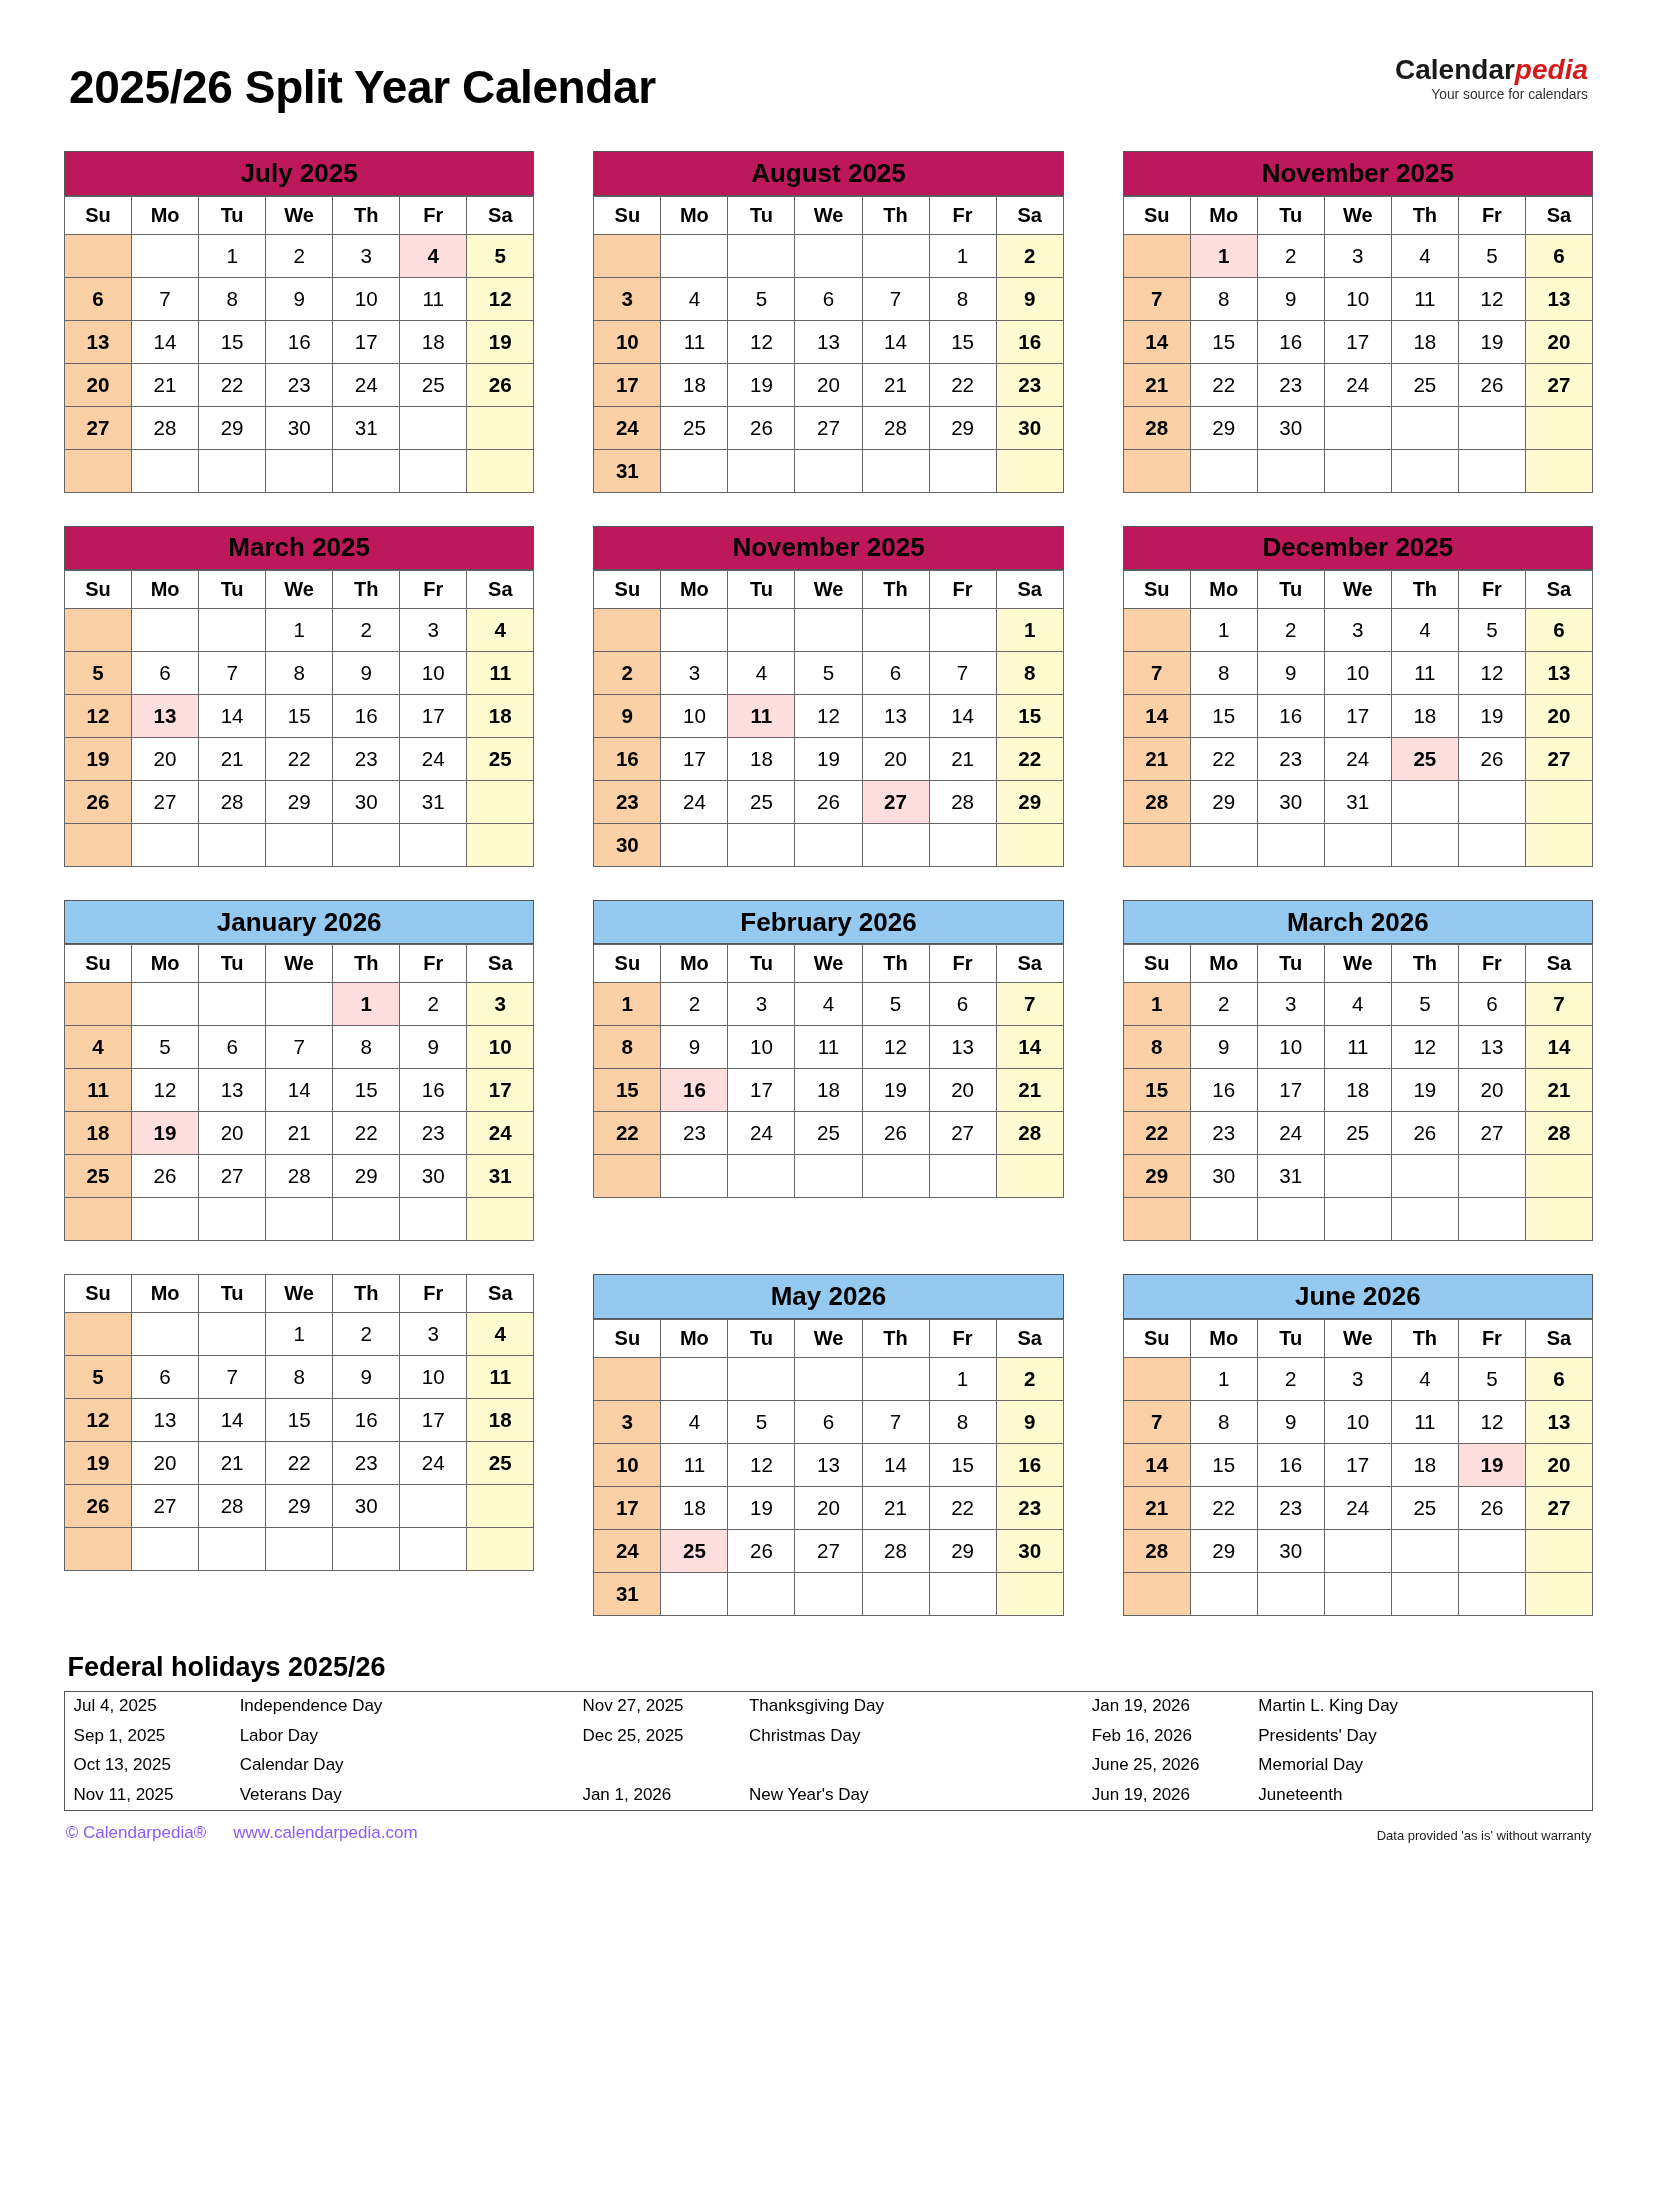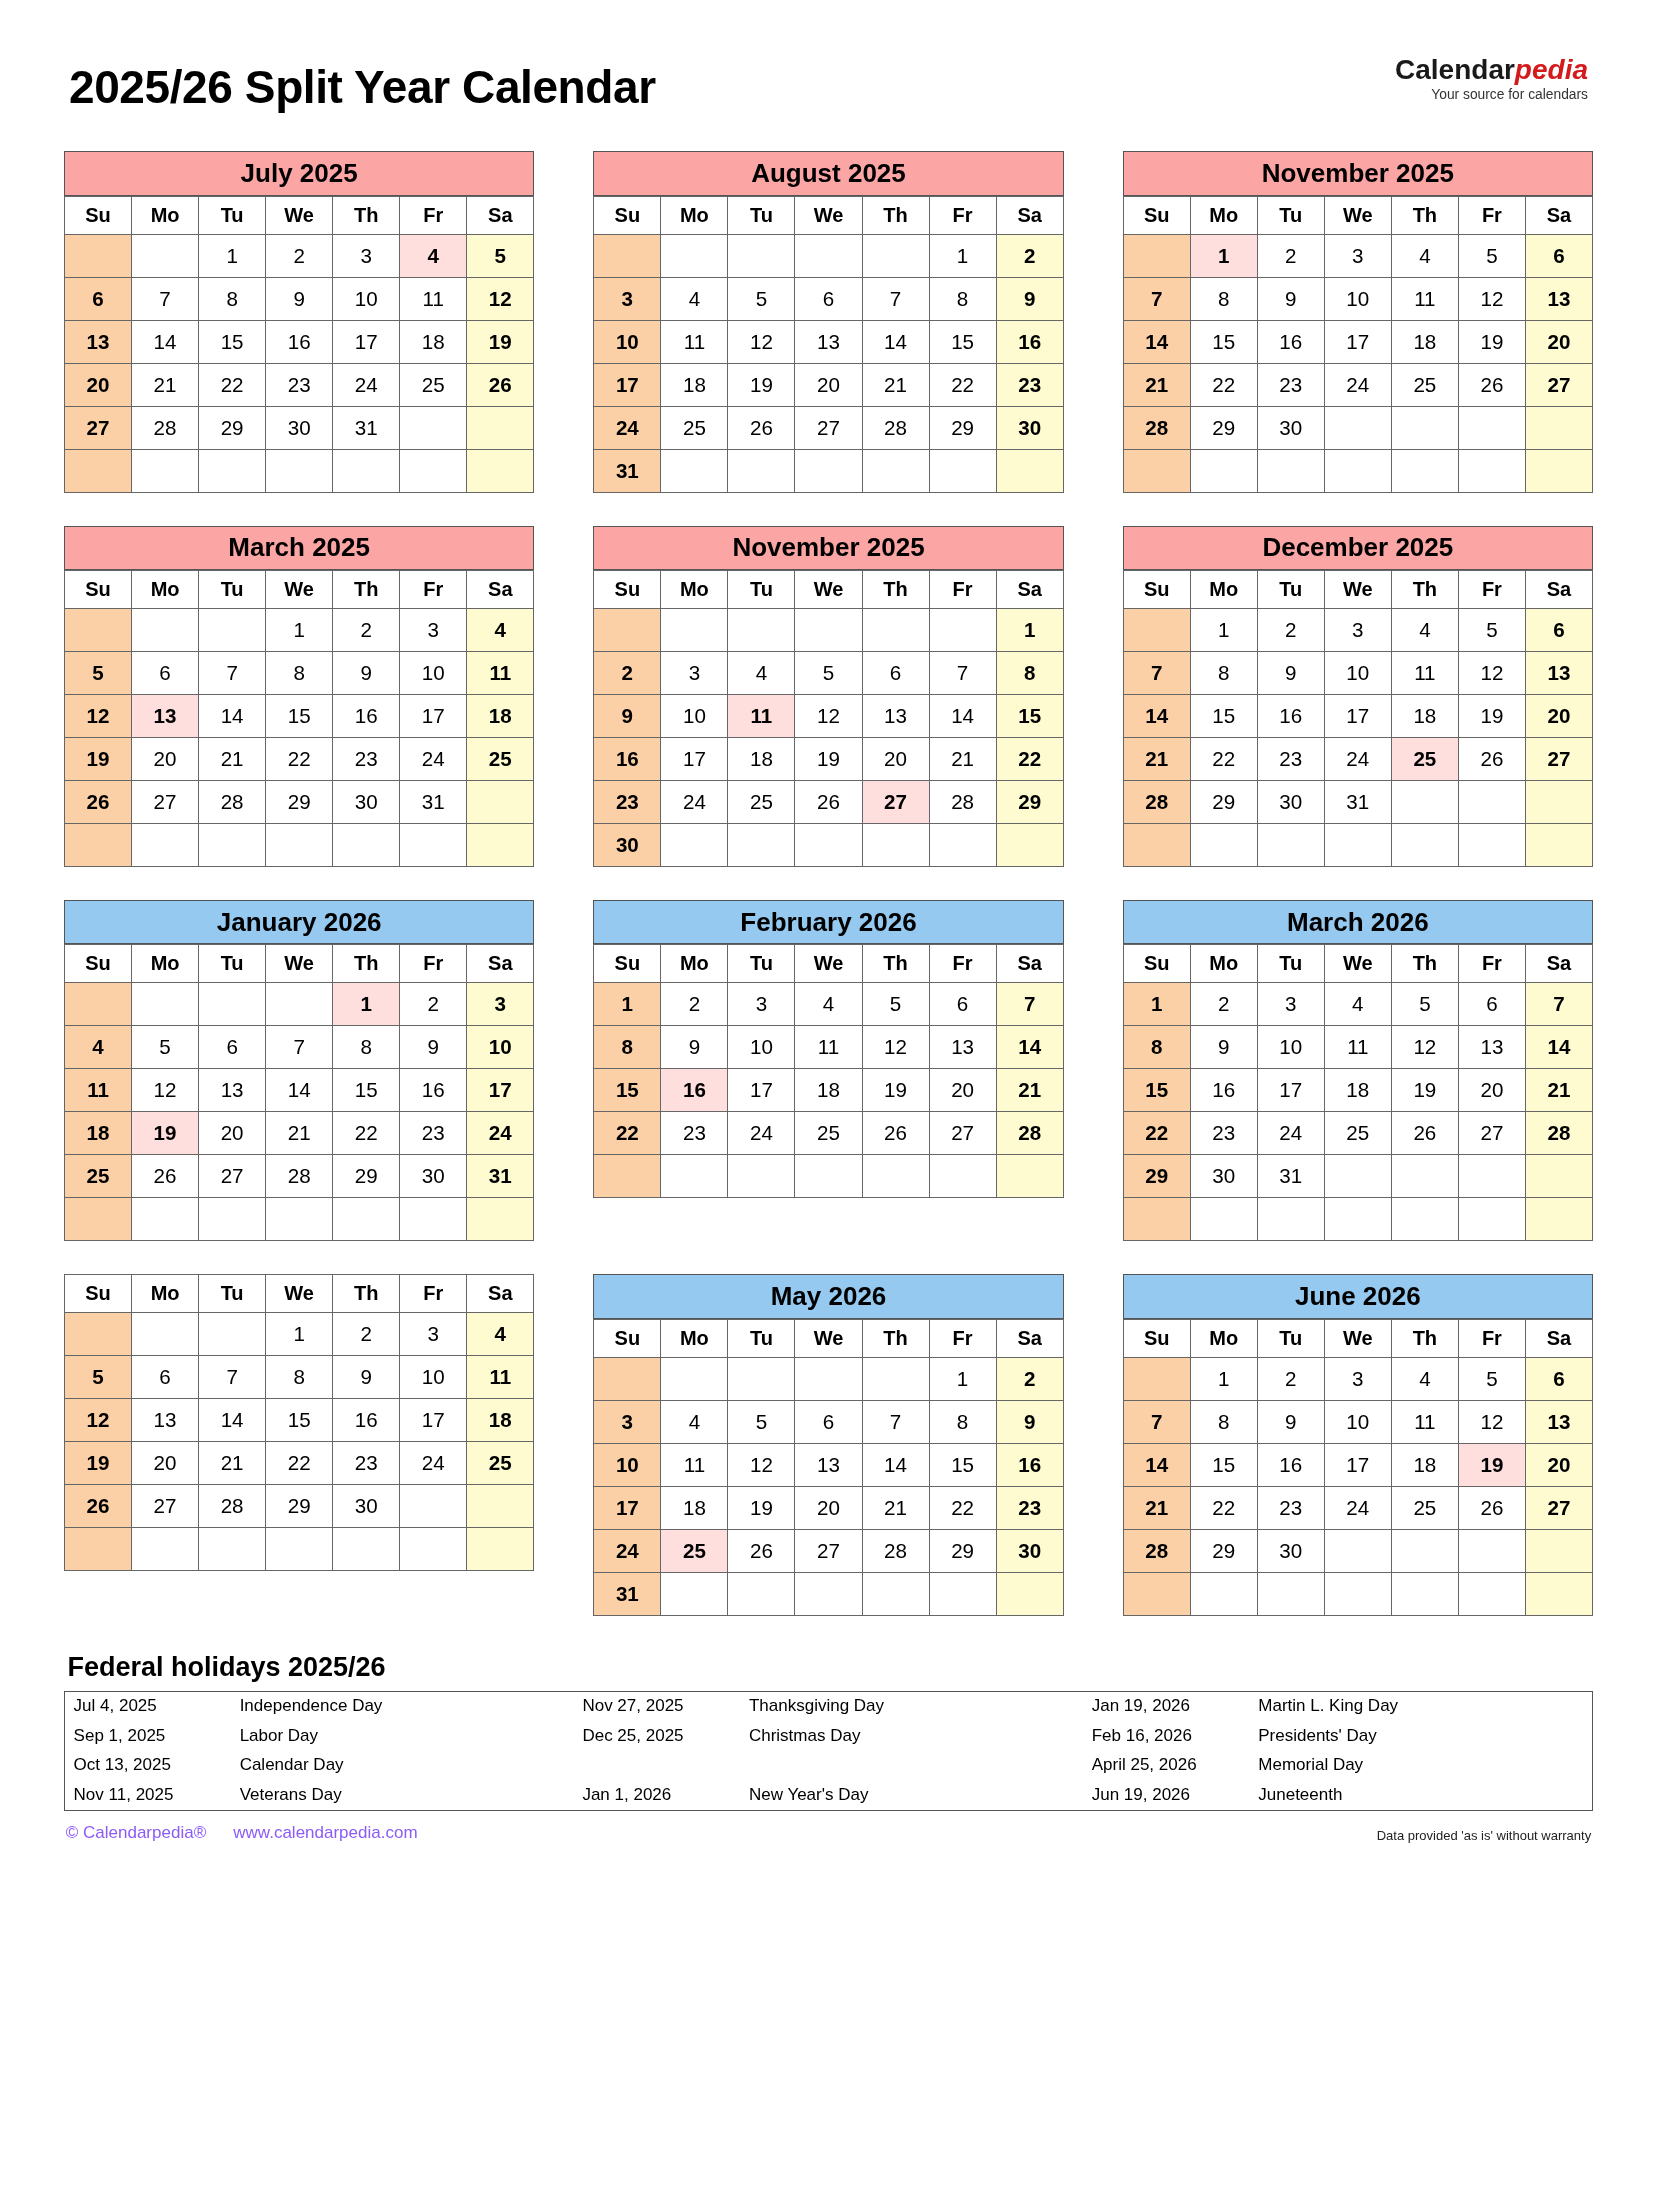--- a/index.html
+++ b/index.html
@@ -62,21 +62,21 @@
   }
   .month-title {
     text-align: center;
     font-size: 26px;
     font-weight: bold;
     color: #000;
     border: 0.9px solid #555;
     padding: 7.7px 0 8.6px 0;
     line-height: 1;
   }
-  .green .month-title { background: #fca5a5; }
+  .green .month-title { background: #be185d; }
   .blue .month-title { background: #95c9f0; }
 
   table.cal {
     border-collapse: collapse;
     width: 100%;
     table-layout: fixed;
   }
   table.cal th, table.cal td {
     border: 0.9px solid #666;
     height: 43px;
@@ -1027,21 +1027,21 @@
             <td class="date">Dec 25, 2025</td>
             <td class="name">Christmas Day</td>
             <td class="date">Feb 16, 2026</td>
             <td class="name">Presidents' Day</td>
           </tr>
           <tr>
             <td class="date">Oct 13, 2025</td>
             <td class="name">Calendar Day</td>
             <td class="date"></td>
             <td class="name"></td>
-            <td class="date">April 25, 2026</td>
+            <td class="date">June 25, 2026</td>
             <td class="name">Memorial Day</td>
           </tr>
           <tr>
             <td class="date">Nov 11, 2025</td>
             <td class="name">Veterans Day</td>
             <td class="date">Jan 1, 2026</td>
             <td class="name">New Year's Day</td>
             <td class="date">Jun 19, 2026</td>
             <td class="name">Juneteenth</td>
           </tr>

